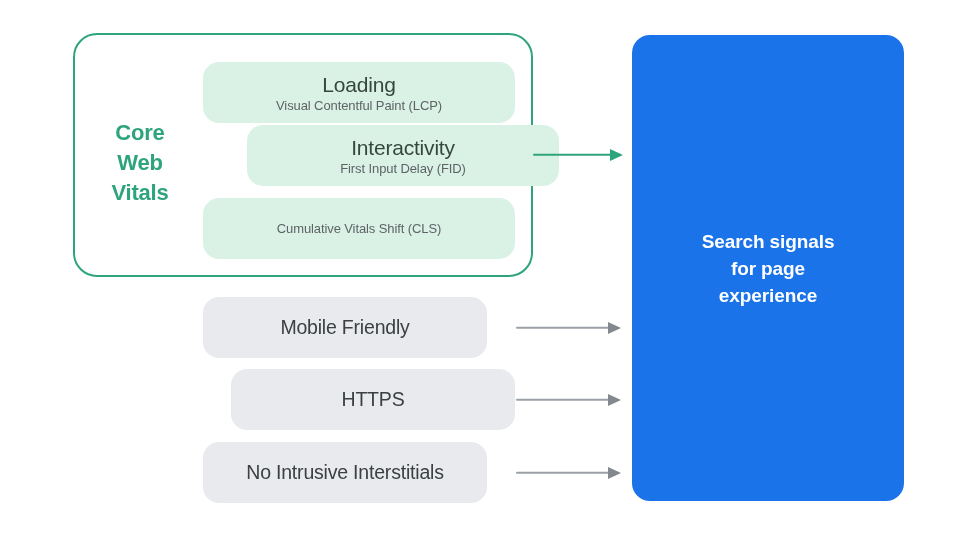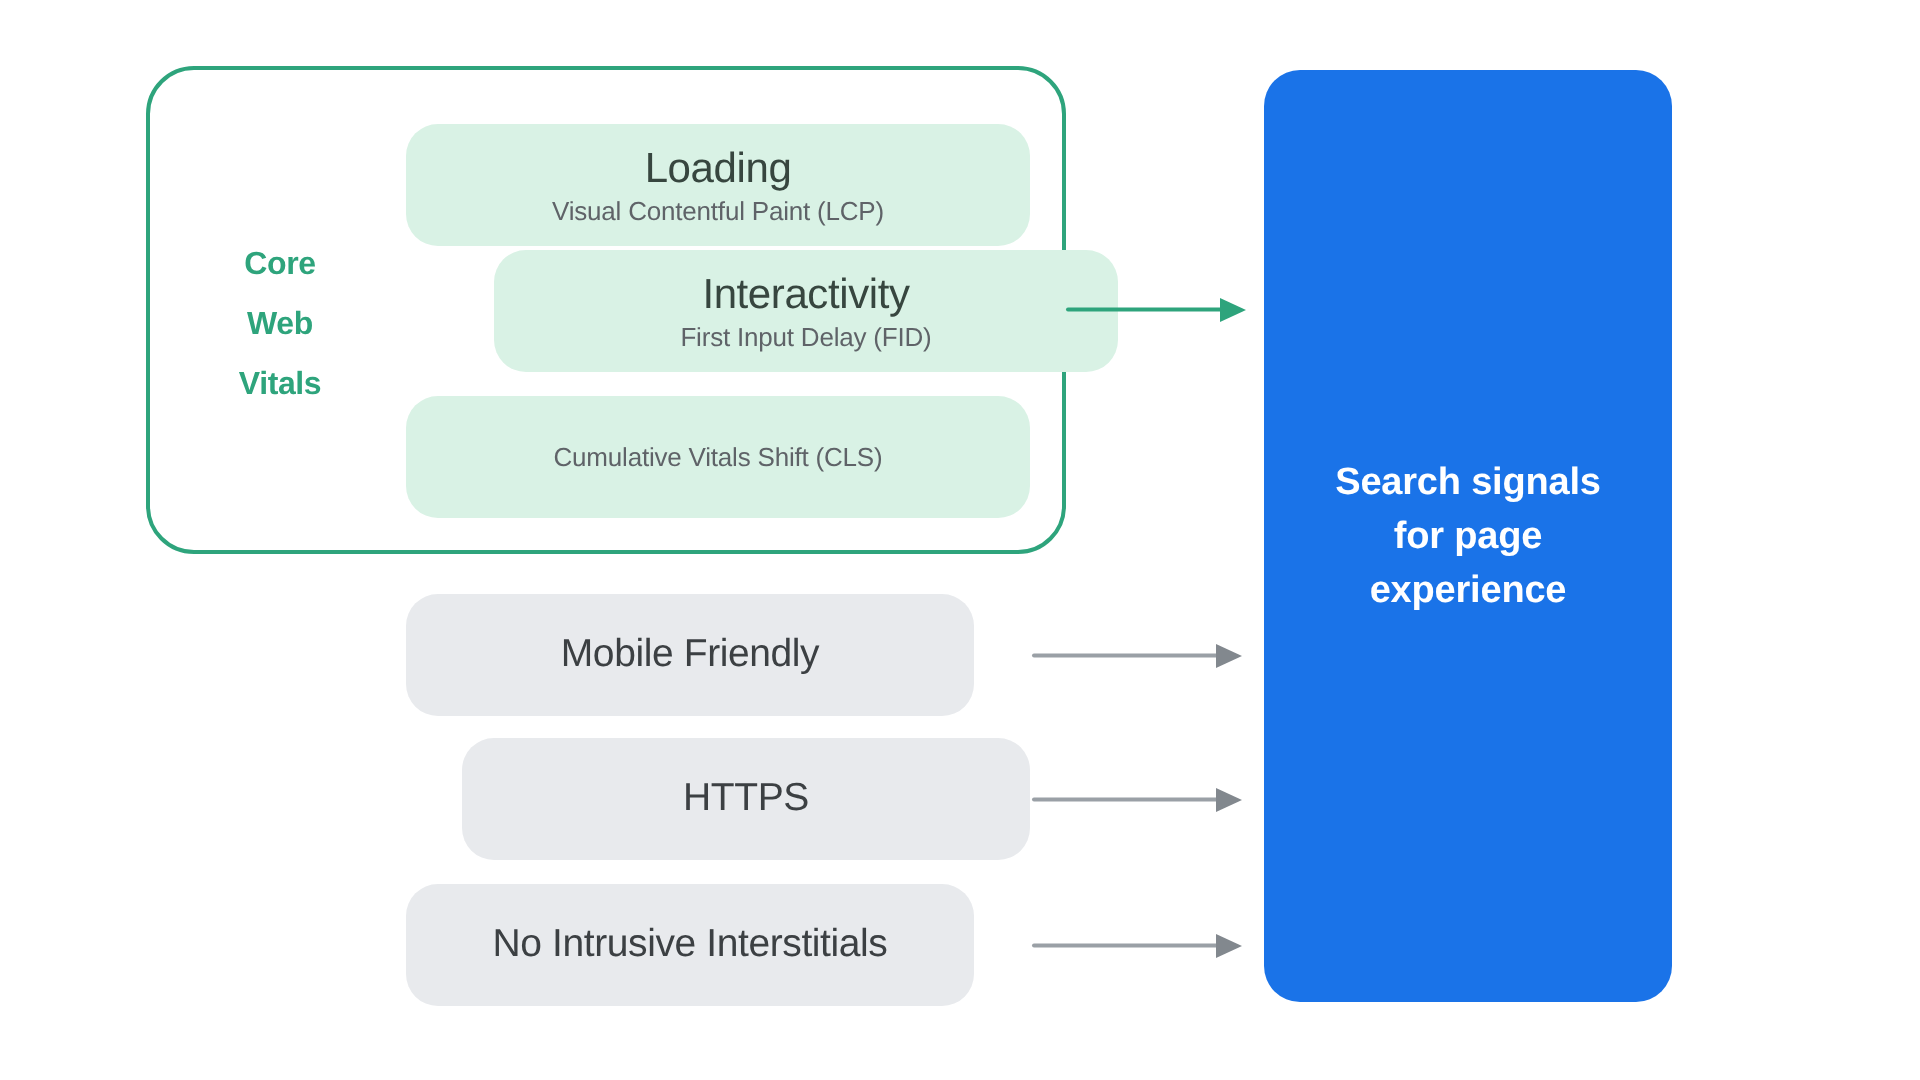--- a/index.html
+++ b/index.html
@@ -20,21 +20,21 @@
     border: 2.5px solid var(--green-accent);
     border-radius: 24px;
     box-sizing: border-box;
     background: #ffffff;
   }
   .cwv-label {
     position: absolute;
     left: 86px; top: 118px;
     width: 108px;
     text-align: center;
-    font-size: 16px;
+    font-size: 22px;
     font-weight: bold;
     line-height: 30px;
     color: var(--green-accent);
     white-space: pre-line;
     letter-spacing: -0.2px;
   }
 
   
   .mint-box {
     position: absolute;
@@ -77,21 +77,21 @@
     letter-spacing: -0.2px;
   }
   .gray-1 { top: 297px; }
   .gray-2 { top: 369px; margin-left: 28px; }
   .gray-3 { top: 442px; }
 
   
   .result-box {
     position: absolute;
     left: 632px; top: 35px;
-    width: 204px; height: 466px;
+    width: 272px; height: 466px;
     background: var(--blue-fill);
     border-radius: 18px;
     display: flex;
     align-items: center;
     justify-content: center;
   }
   .result-label {
     color: var(--white-text);
     font-size: 19px;
     font-weight: bold;

